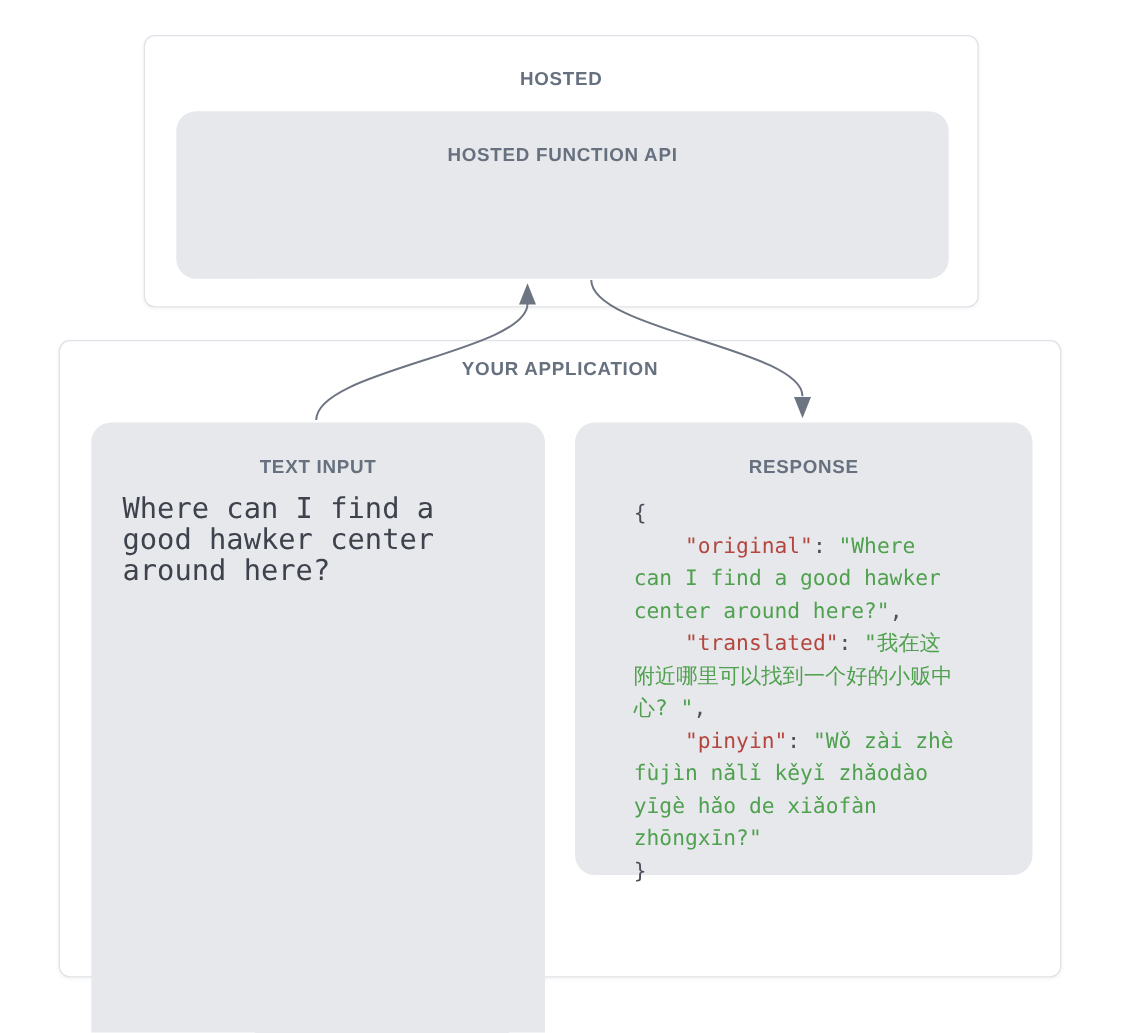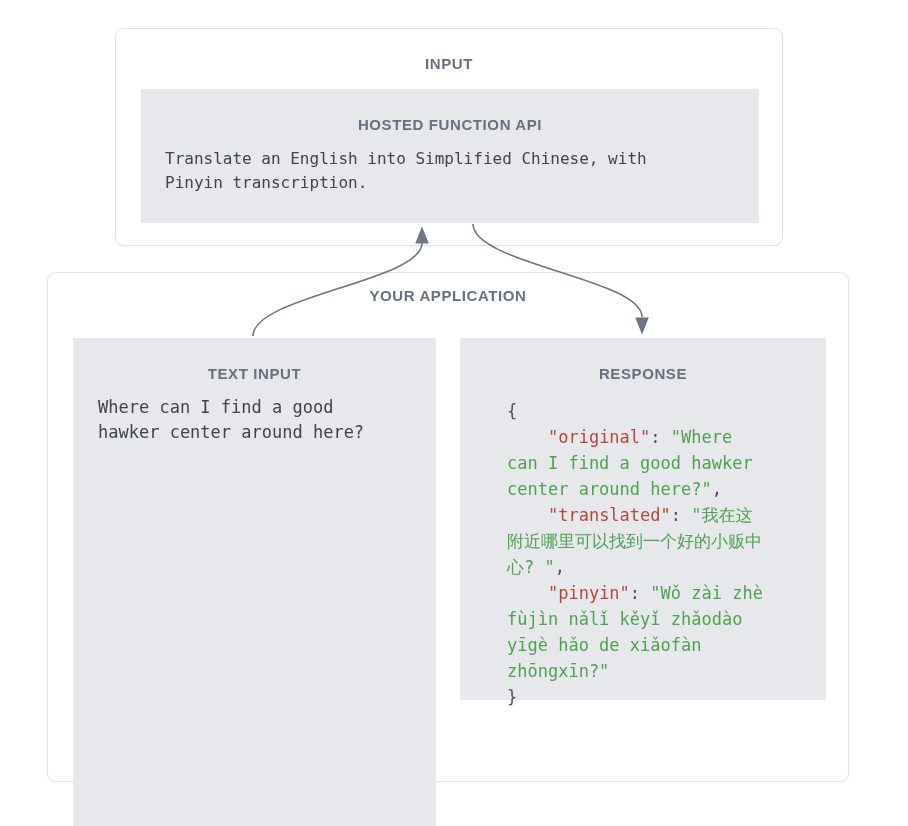--- a/index.html
+++ b/index.html
@@ -14,57 +14,56 @@
   }
   .card-top{left:115px;top:28px;width:668px;height:218px;}
   .card-bottom{left:47px;top:272px;width:802px;height:510px;}
   .card-title{
     text-align:center;font-weight:bold;font-size:15px;
     letter-spacing:0.6px;color:#67707f;
   }
   .card-top .card-title{margin-top:26px;}
   .card-bottom .card-title{margin-top:14px;}
   .graybox{
-    position:absolute;background:#e6e8eb;border-radius:0;box-sizing:border-box;
+    position:absolute;background:#e6e8eb;border-radius:16px;box-sizing:border-box;
   }
   .graybox .card-title{margin-top:27px;}
   .hosted-box{left:25px;top:60px;width:618px;height:134px;}
   .input-box{left:25px;top:65px;width:363px;height:518px;}
   .response-box{left:412px;top:65px;width:366px;height:362px;}
   .mono{
     font-family:"DejaVu Sans Mono",monospace;color:#3d424c;
   }
   .hosted-desc{
     margin:14px 0 0 24px;width:505px;font-size:16px;line-height:24px;
     white-space:pre-wrap;
   }
   .input-text{
-    margin:13px 0 0 25px;width:295px;font-size:17px;line-height:25px;
+    margin:13px 0 0 25px;width:295px;font-size:23px;line-height:25px;
     white-space:pre-wrap;
   }
   .response-code{
     margin:16px 0 0 47px;width:262px;font-size:17px;line-height:26px;
     white-space:pre-wrap;overflow-wrap:break-word;
   }
   .seg-key{color:#b5453e;}
   .seg-string{color:#50a14f;}
   .seg-punct{color:#4b505a;}
   .flow-arrows{
     position:absolute;left:0;top:0;width:908px;height:826px;
     pointer-events:none;z-index:5;
   }
 </style>
 </head>
 <body>
 
 <div class="card card-top">
-  <div class="card-title">INPUT</div>
+  <div class="card-title">HOSTED</div>
   <div class="graybox hosted-box">
     <div class="card-title">HOSTED FUNCTION API</div>
-    <div class="mono hosted-desc">Translate an English into Simplified Chinese, with Pinyin transcription.</div>
   </div>
 </div>
 
 <div class="card card-bottom">
   <div class="card-title">YOUR APPLICATION</div>
 
   <div class="graybox input-box">
     <div class="card-title">TEXT INPUT</div>
     <div class="mono input-text">Where can I find a good hawker center around here?</div>
   </div>

